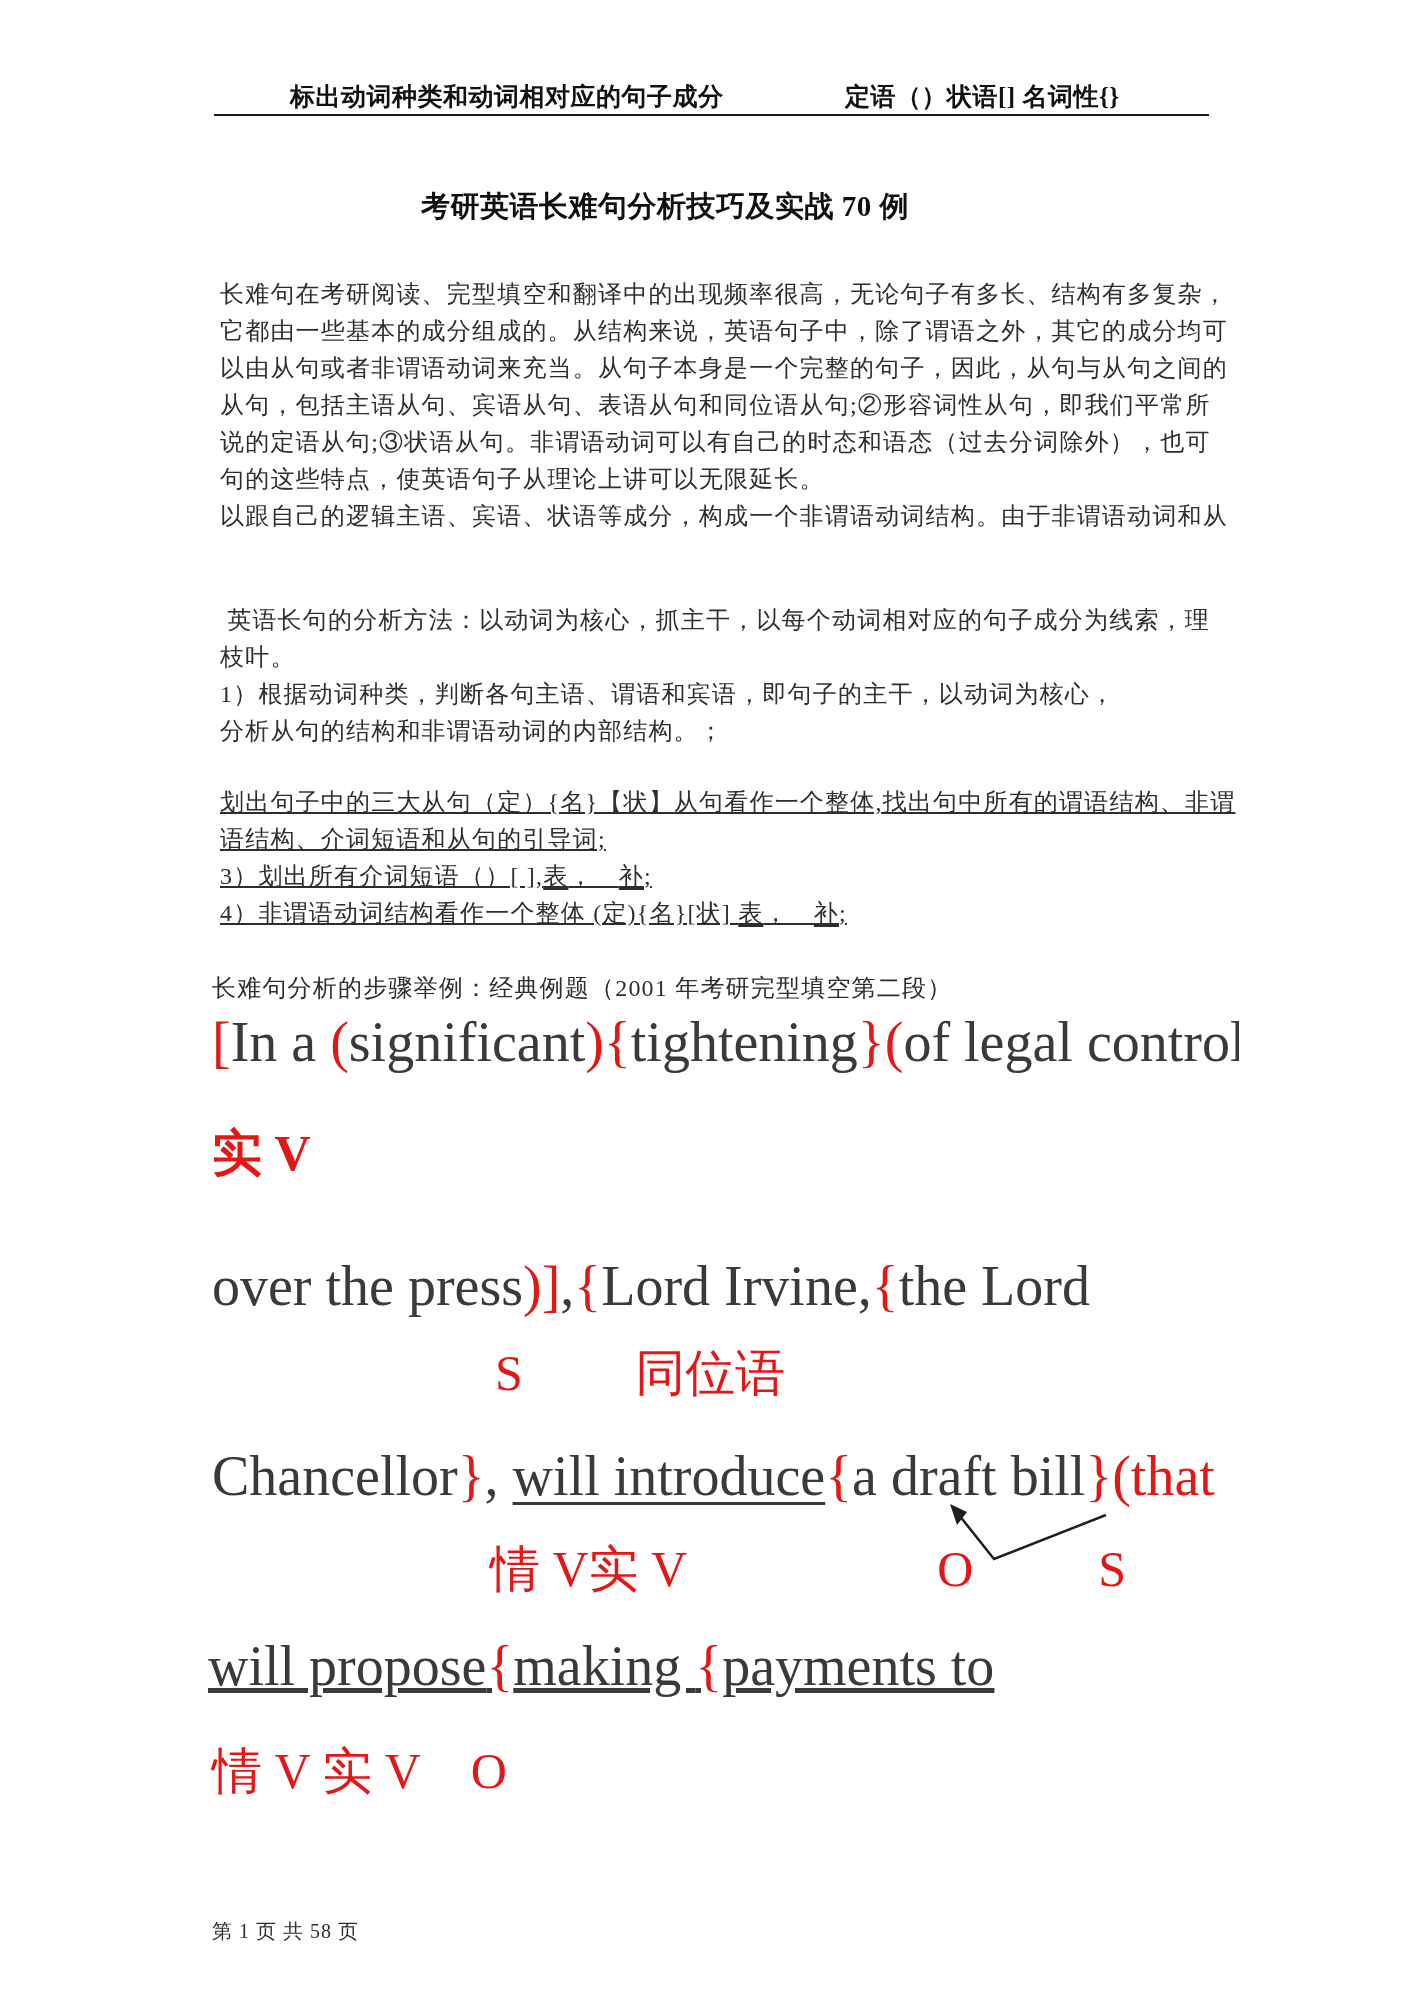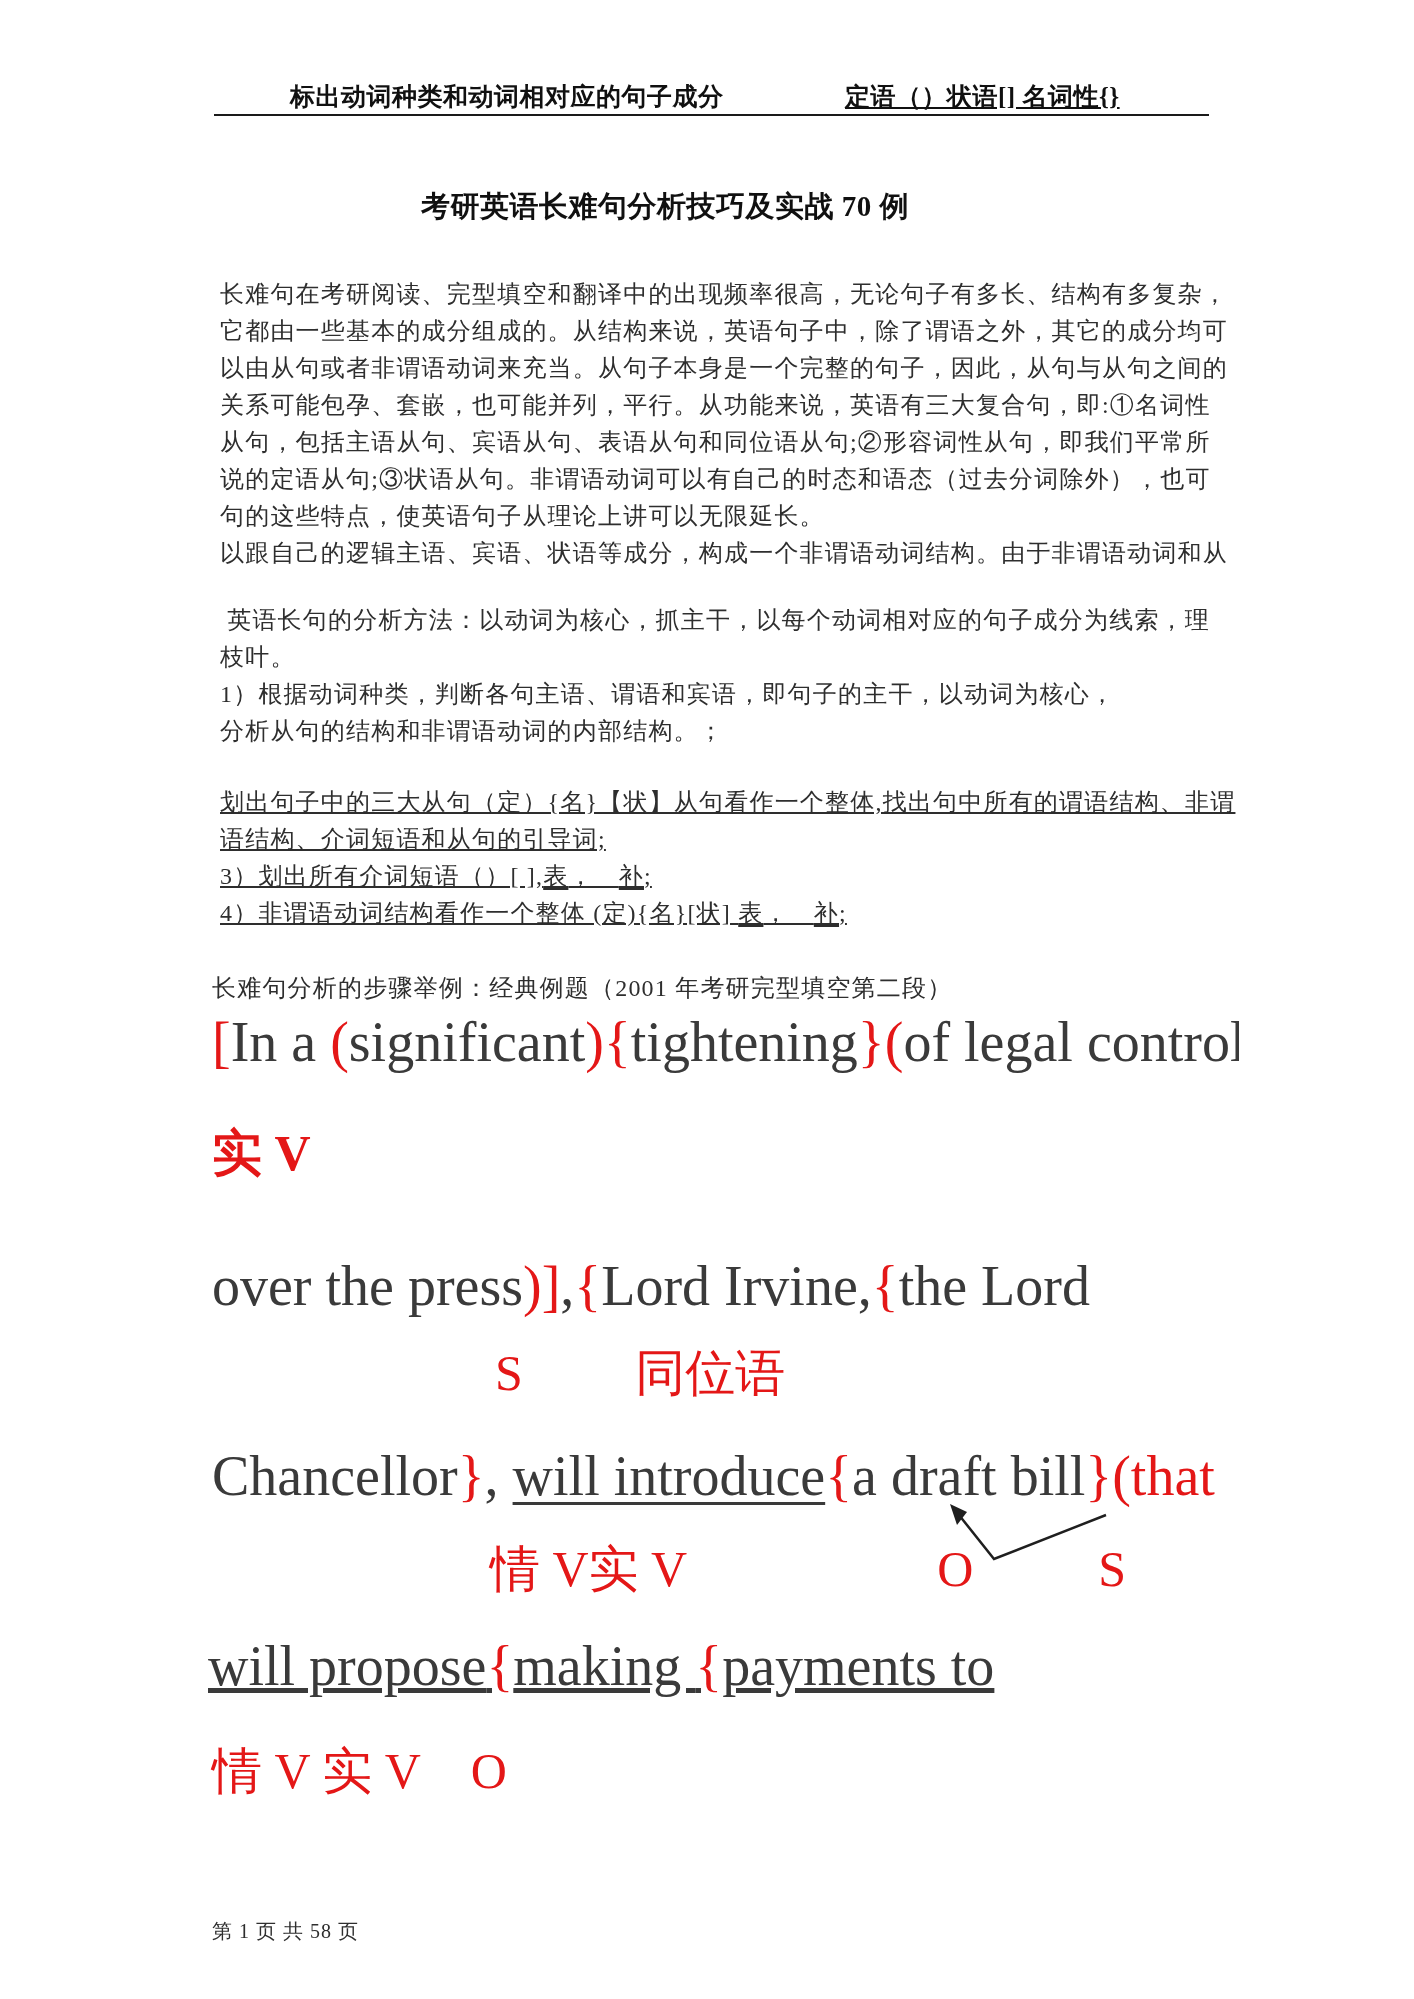--- a/index.html
+++ b/index.html
@@ -6,21 +6,21 @@
   html, body { margin: 0; padding: 0; background: #ffffff; }
   .page {
     position: relative; width: 1239px; height: 1999px; background: #ffffff;
     font-family: "Liberation Serif", "DejaVu Serif", serif; overflow: hidden;
   }
   .abs { position: absolute; }
 
   
   .hdr { top: 80px; font-size: 25px; font-weight: bold; color: #101010; white-space: pre; }
   .hdr-left  { left: 290px; letter-spacing: 0.5px; }
-  .hdr-right { left: 845px; letter-spacing: 0.5px; text-decoration: underline; }
+  .hdr-right { left: 845px; letter-spacing: 0.5px; }
   .hdr-rule  { left: 214px; top: 114px; width: 995px; height: 2px; background: #1a1a1a; }
 
   
   .doc-title {
     left: 165px; top: 187px; width: 1000px; text-align: center;
     font-size: 29px; font-weight: bold; color: #101010; letter-spacing: 0.5px; white-space: pre;
   }
 
   
   .para { left: 220px; width: 1010px; font-size: 24px; color: #2e2e2e; }
@@ -61,21 +61,20 @@
   <div class="abs hdr hdr-left">标出动词种类和动词相对应的句子成分</div>
   <div class="abs hdr hdr-right">定语（）状语[] 名词性{}</div>
   <div class="abs hdr-rule"></div>
 
   <div class="abs doc-title">考研英语长难句分析技巧及实战 70 例</div>
 
   <div class="abs para p1">
       <div class="pline">长难句在考研阅读、完型填空和翻译中的出现频率很高，无论句子有多长、结构有多复杂，</div>
       <div class="pline">它都由一些基本的成分组成的。从结构来说，英语句子中，除了谓语之外，其它的成分均可</div>
       <div class="pline">以由从句或者非谓语动词来充当。从句子本身是一个完整的句子，因此，从句与从句之间的</div>
-      <div class="pline">关系可能包孕、套嵌，也可能并列，平行。从功能来说，英语有三大复合句，即:①名词性</div>
       <div class="pline">从句，包括主语从句、宾语从句、表语从句和同位语从句;②形容词性从句，即我们平常所</div>
       <div class="pline">说的定语从句;③状语从句。非谓语动词可以有自己的时态和语态（过去分词除外），也可</div>
       <div class="pline">句的这些特点，使英语句子从理论上讲可以无限延长。</div>
       <div class="pline">以跟自己的逻辑主语、宾语、状语等成分，构成一个非谓语动词结构。由于非谓语动词和从</div>
     </div>
   <div class="abs para p2">
       <div class="pline">&nbsp;英语长句的分析方法：以动词为核心，抓主干，以每个动词相对应的句子成分为线索，理</div>
       <div class="pline">枝叶。</div>
       <div class="pline">1）根据动词种类，判断各句主语、谓语和宾语，即句子的主干，以动词为核心，</div>
       <div class="pline">分析从句的结构和非谓语动词的内部结构。；</div>

